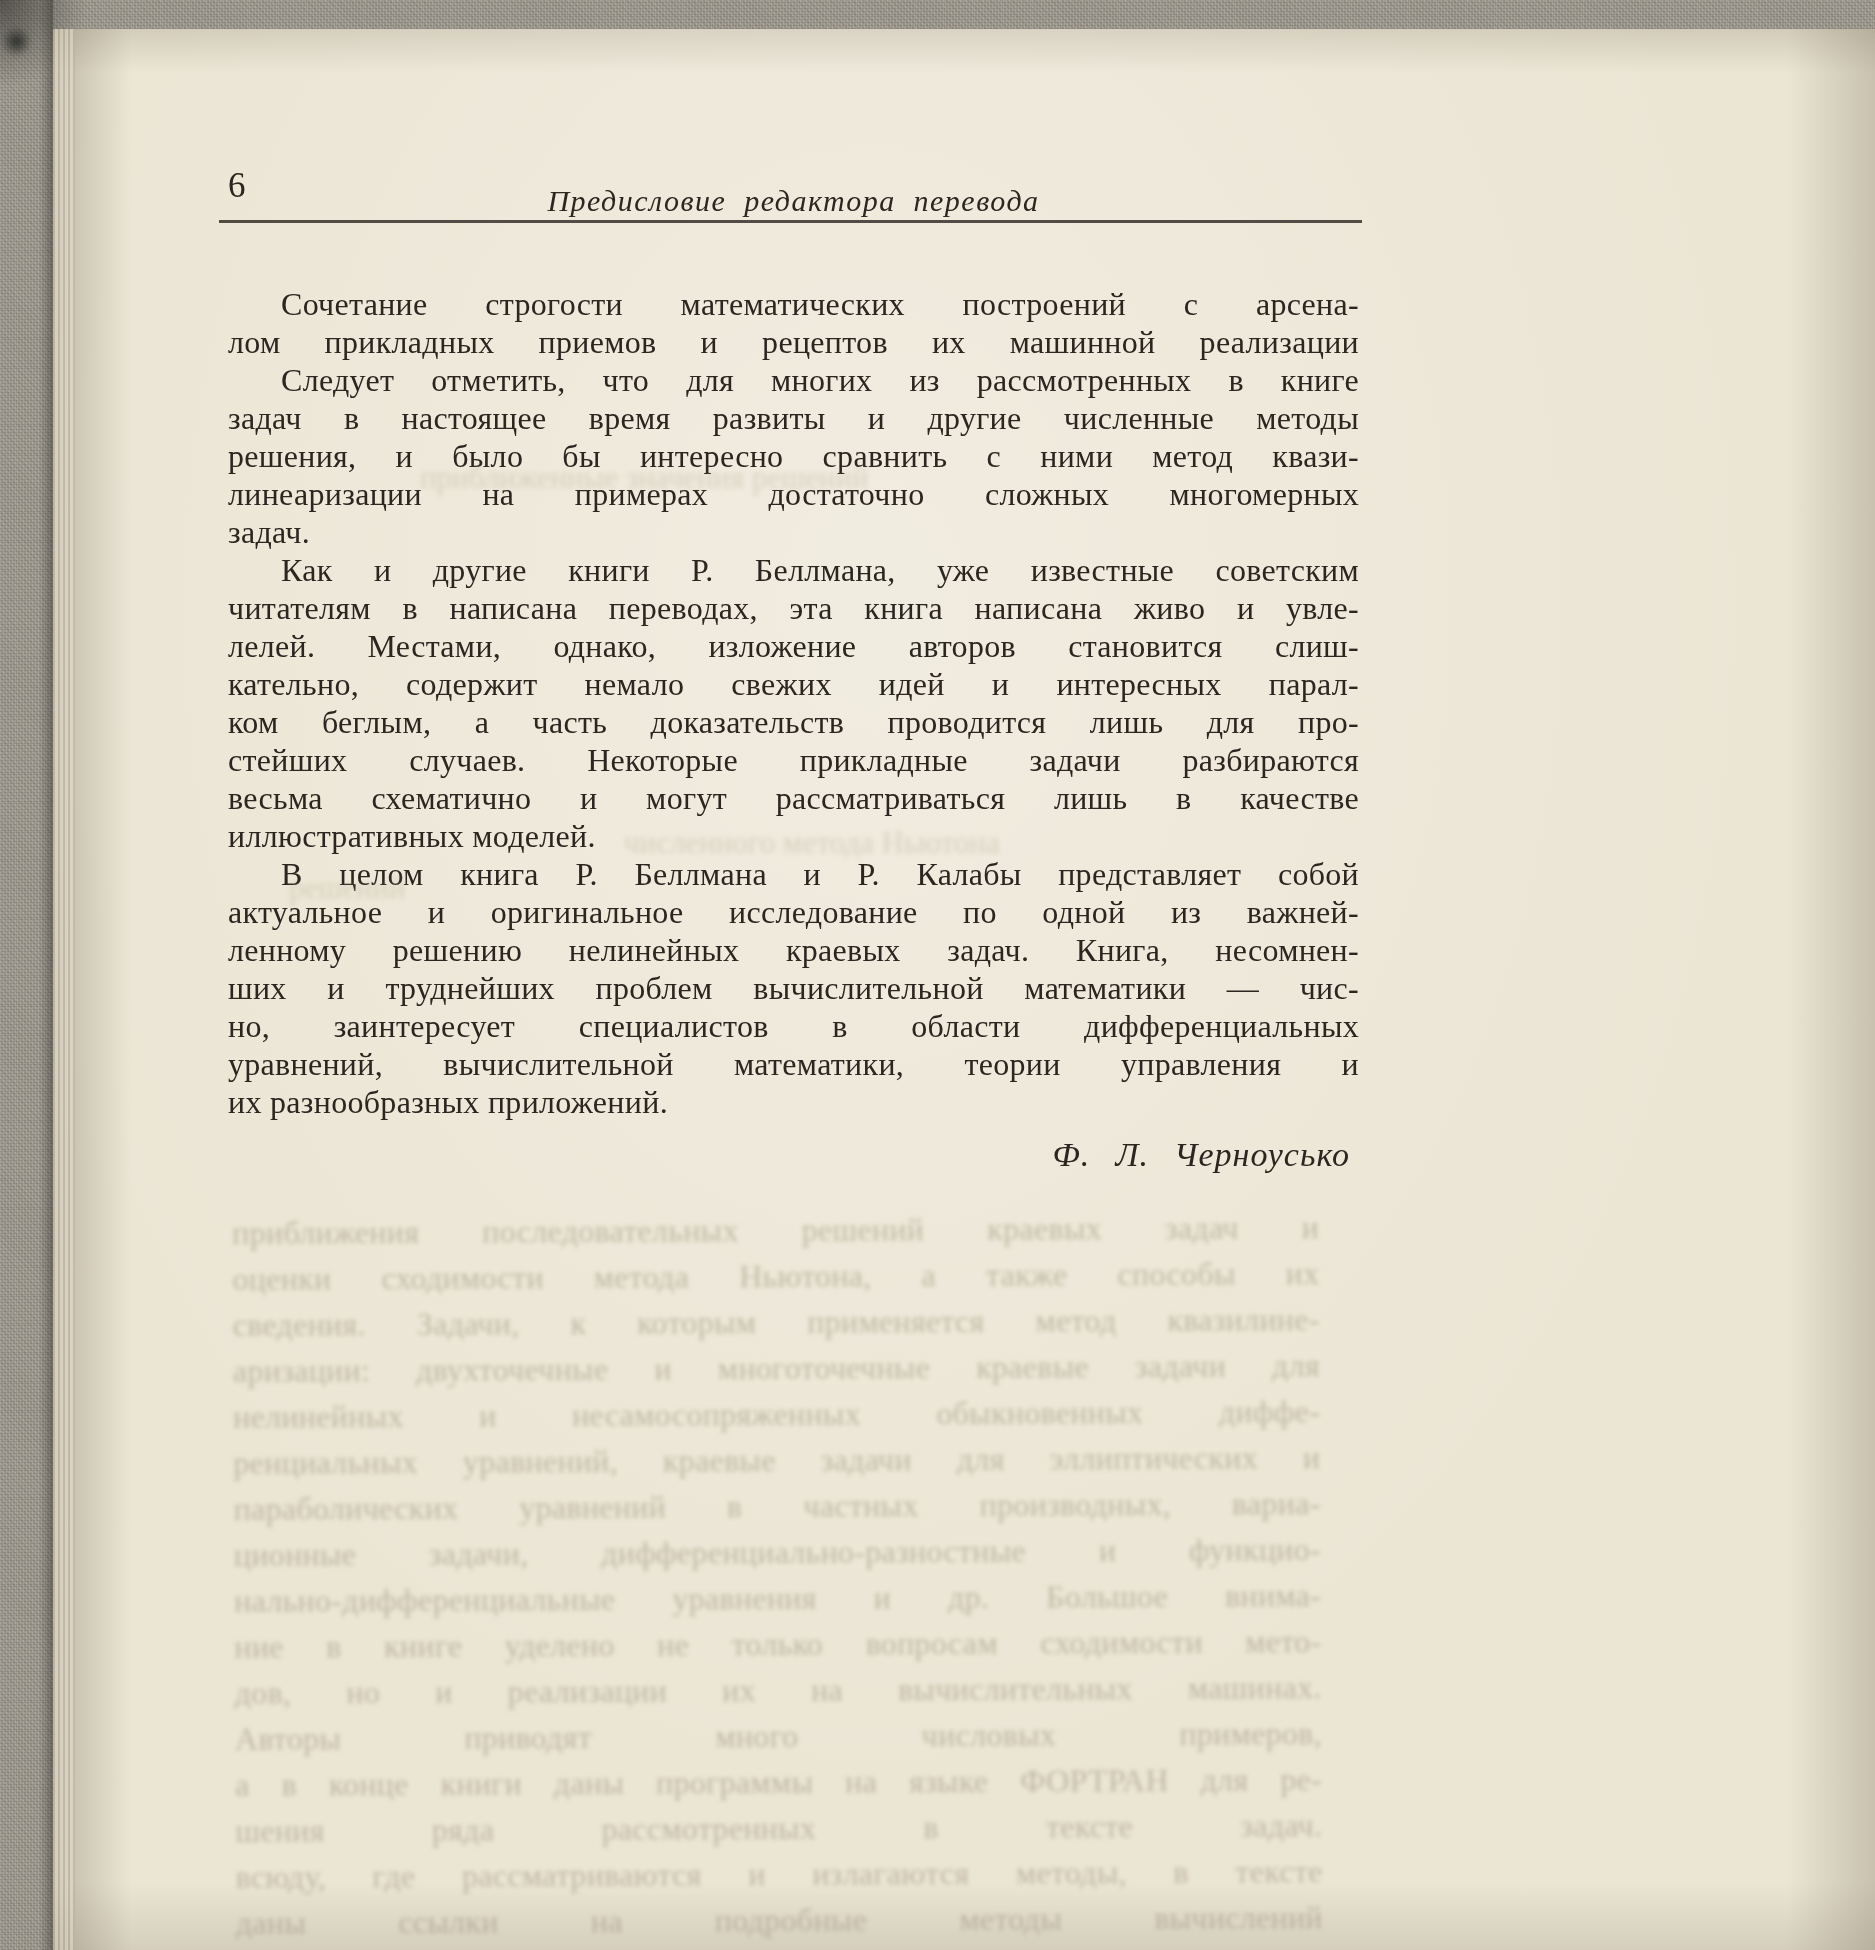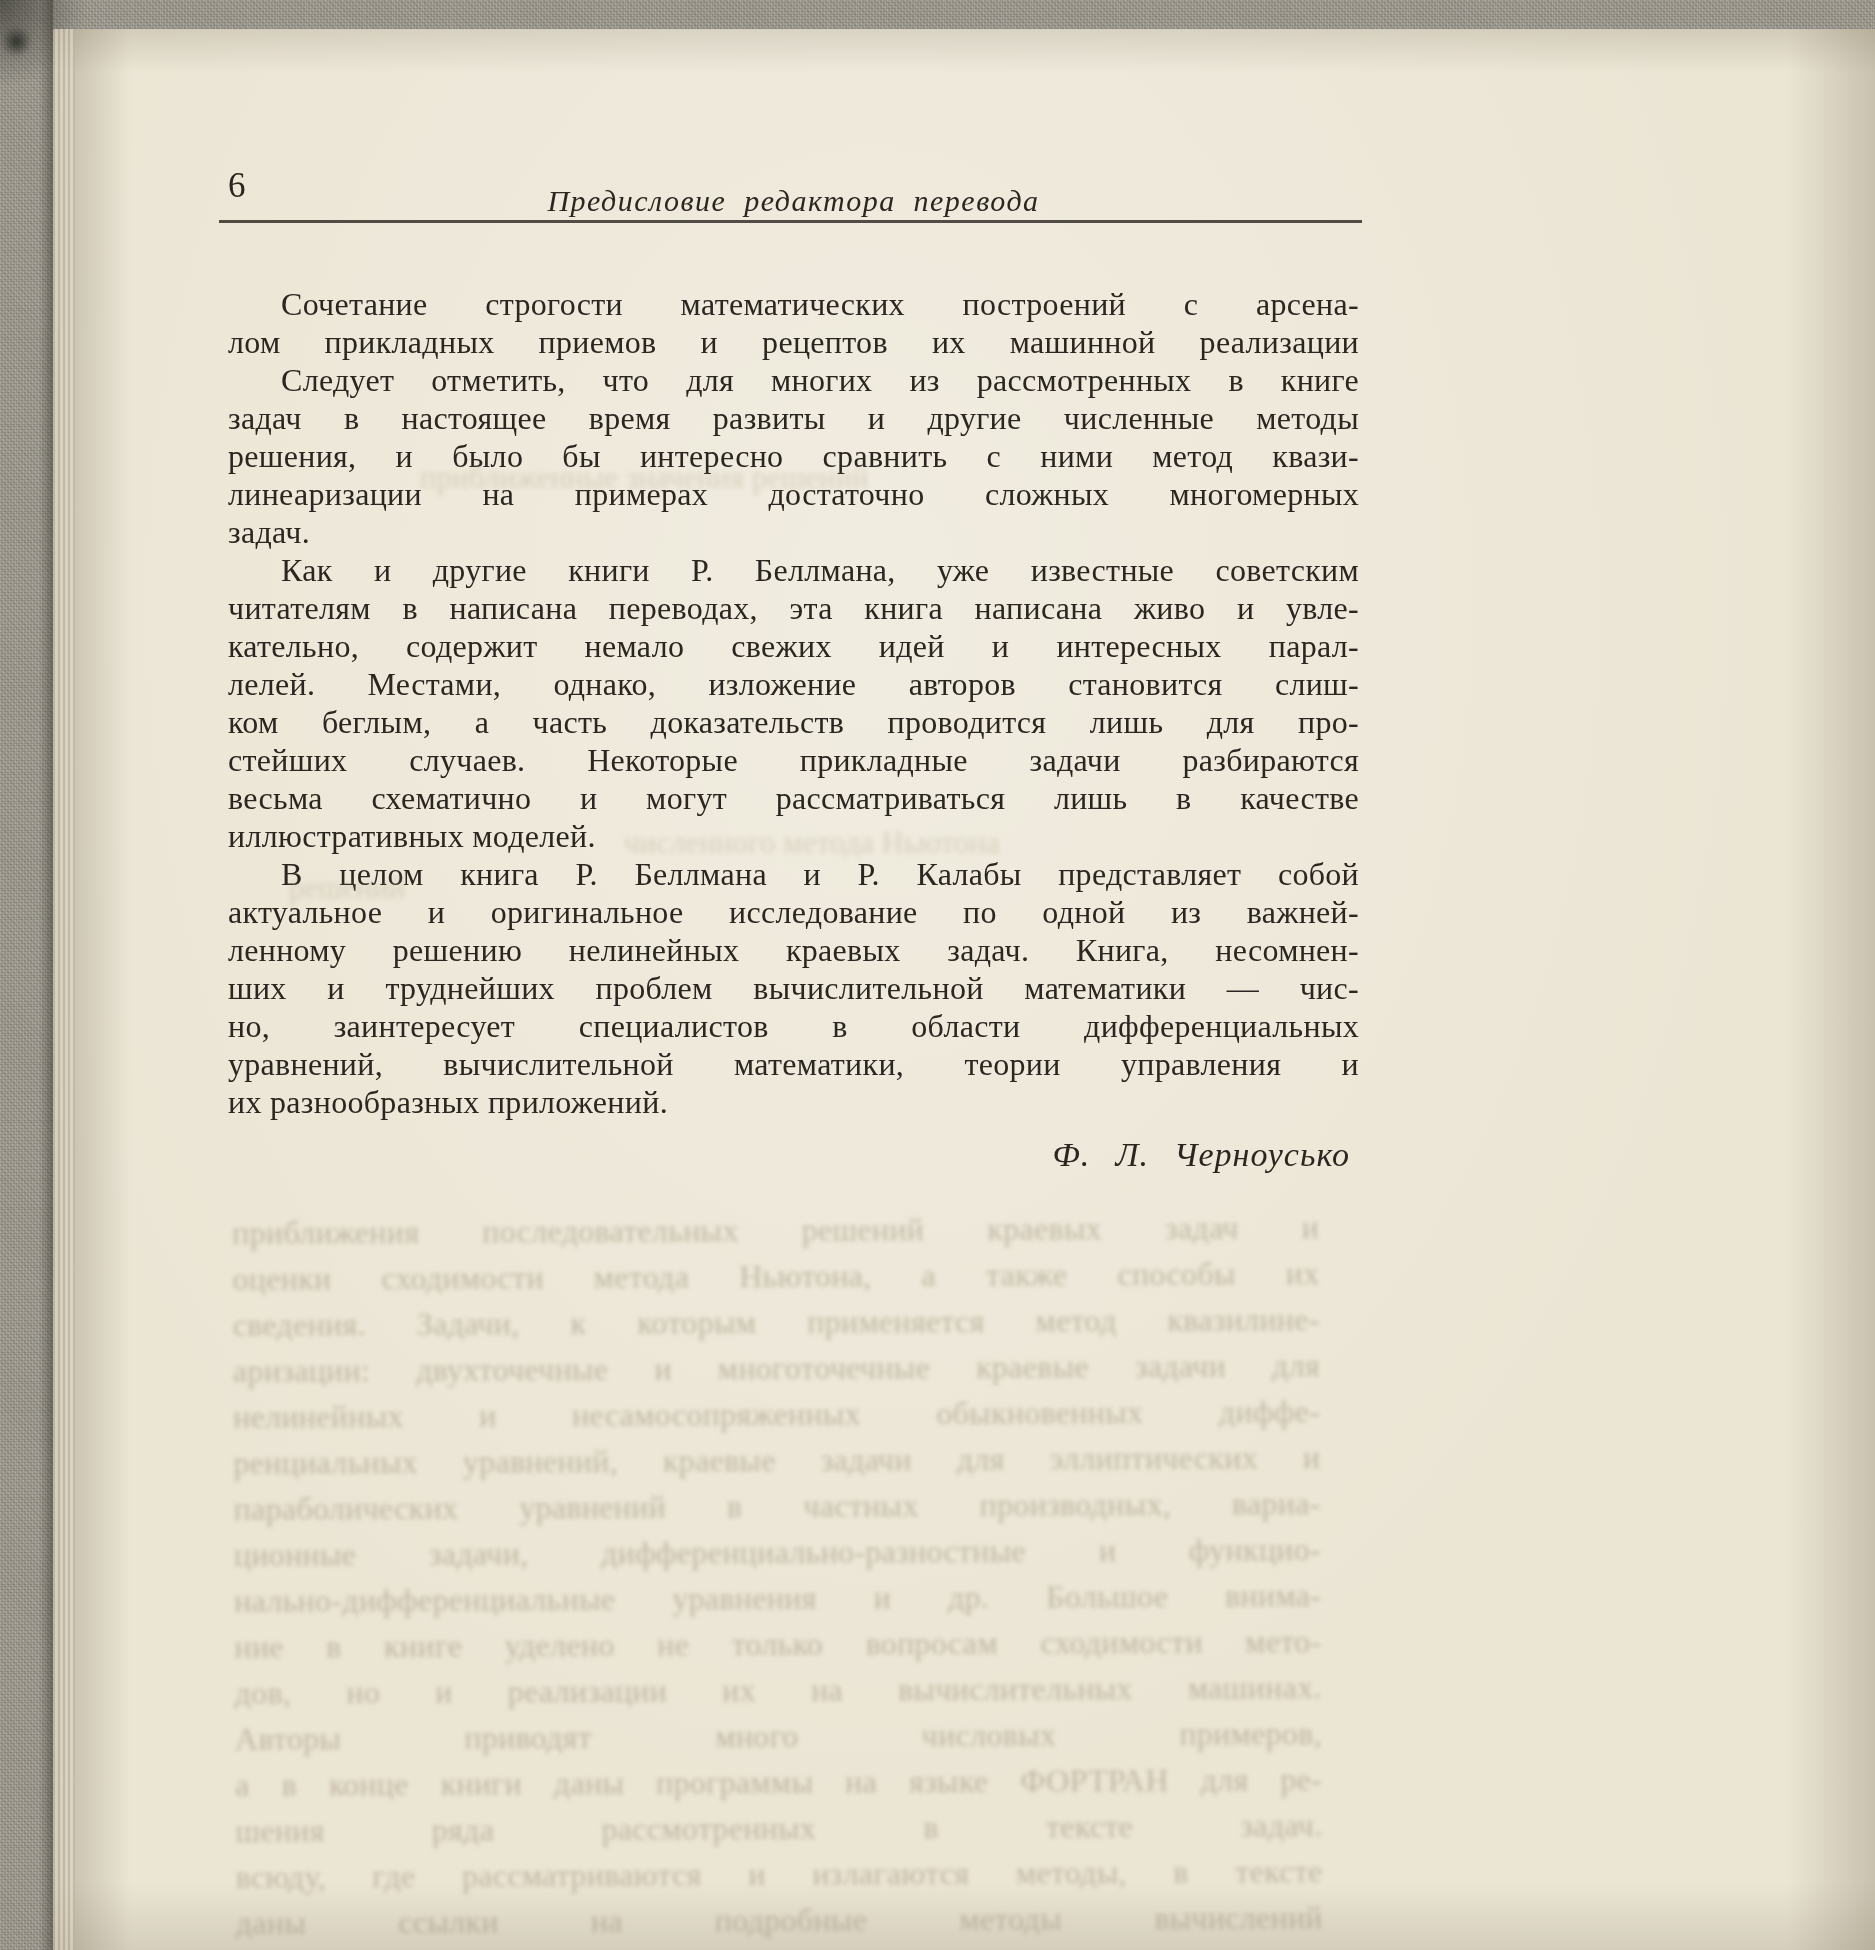--- a/index.html
+++ b/index.html
@@ -122,22 +122,22 @@
     <div class="ink body-text" id="body-text">
         <div class="line indent">Сочетание строгости математических построений с арсена-</div>
         <div class="line">лом прикладных приемов и рецептов их машинной реализации</div>
         <div class="line indent">Следует отметить, что для многих из рассмотренных в книге</div>
         <div class="line">задач в настоящее время развиты и другие численные методы</div>
         <div class="line">решения, и было бы интересно сравнить с ними метод квази-</div>
         <div class="line">линеаризации на примерах достаточно сложных многомерных</div>
         <div class="line end">задач.</div>
         <div class="line indent">Как и другие книги Р. Беллмана, уже известные советским</div>
         <div class="line">читателям в написана переводах, эта книга написана живо и увле-</div>
+        <div class="line">лелей. Местами, однако, изложение авторов становится слиш-</div>
         <div class="line">кательно, содержит немало свежих идей и интересных парал-</div>
-        <div class="line">лелей. Местами, однако, изложение авторов становится слиш-</div>
         <div class="line">ком беглым, а часть доказательств проводится лишь для про-</div>
         <div class="line">стейших случаев. Некоторые прикладные задачи разбираются</div>
         <div class="line">весьма схематично и могут рассматриваться лишь в качестве</div>
         <div class="line end">иллюстративных моделей.</div>
         <div class="line indent">В целом книга Р. Беллмана и Р. Калабы представляет собой</div>
         <div class="line">актуальное и оригинальное исследование по одной из важней-</div>
         <div class="line">ленному решению нелинейных краевых задач. Книга, несомнен-</div>
         <div class="line">ших и труднейших проблем вычислительной математики — чис-</div>
         <div class="line">но, заинтересует специалистов в области дифференциальных</div>
         <div class="line">уравнений, вычислительной математики, теории управления и</div>

